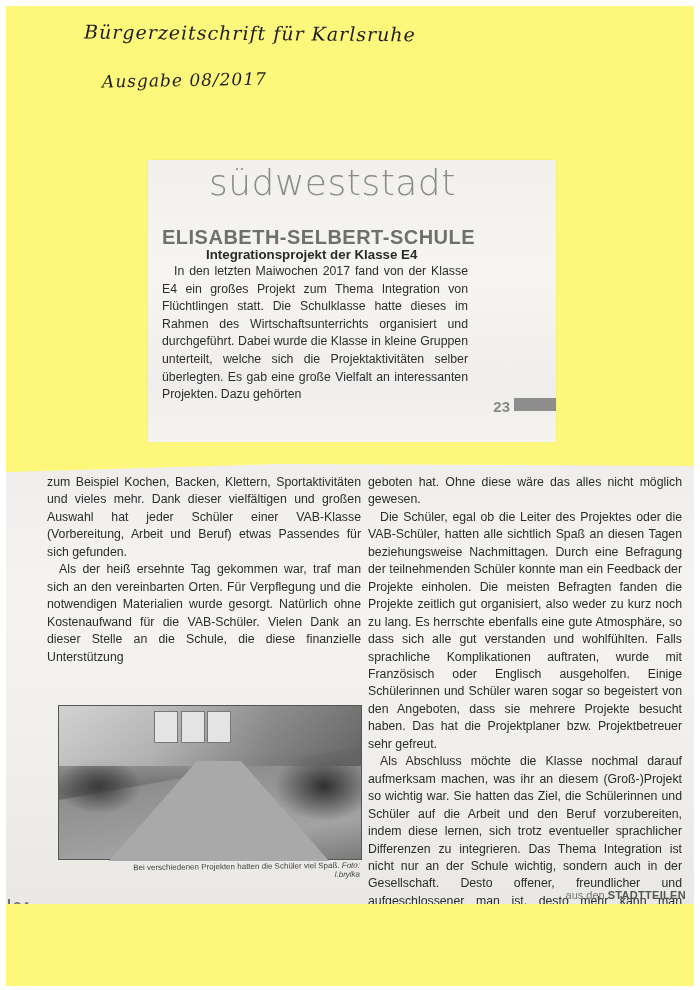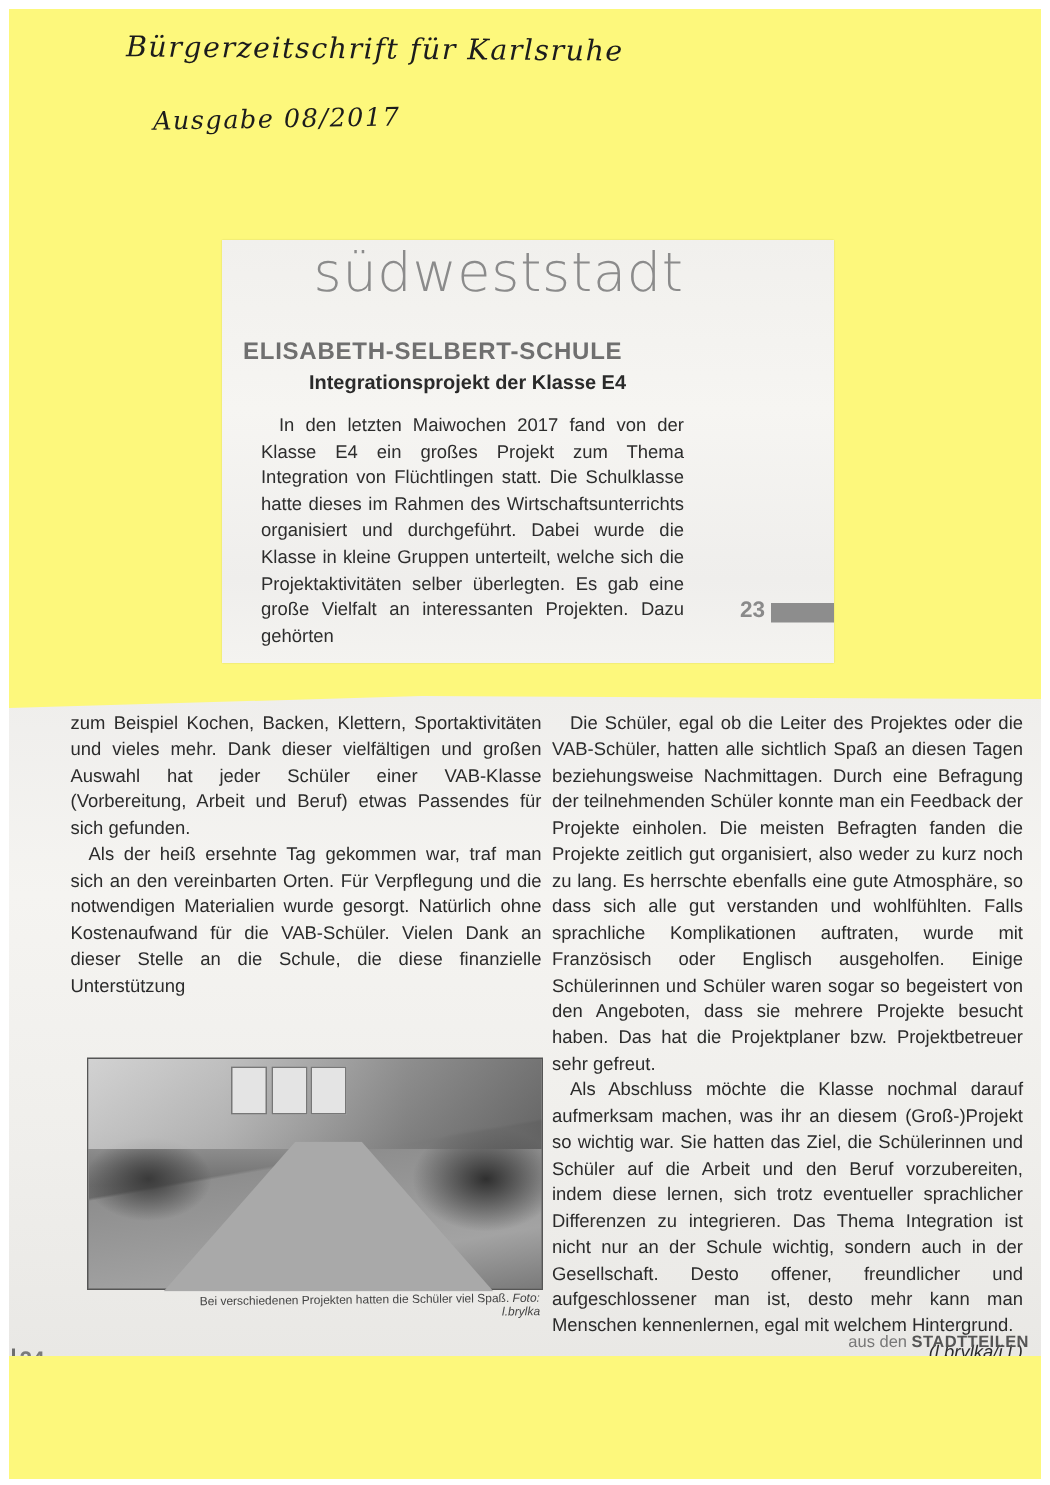--- a/index.html
+++ b/index.html
@@ -27,35 +27,35 @@
       box-shadow: 0 0 1px rgba(0,0,0,0.15);
     }
     .section-title {
       position: absolute; left: 14px; top: 2px;
       font-family: "DejaVu Sans", sans-serif; font-weight: 200;
       font-size: 36px; color: #8b8b8b; letter-spacing: 0.5px; margin-left: 47px;
     }
     .school-name {
       position: absolute; left: 14px; top: 66px;
       font-family: "Liberation Sans", sans-serif; font-weight: bold;
-      font-size: 16px; color: #6f6f6f; letter-spacing: 0.5px;
+      font-size: 20px; color: #6f6f6f; letter-spacing: 0.5px;
     }
     .article-headline {
       position: absolute; left: 14px; top: 87px;
       font-family: "Liberation Sans", sans-serif; font-weight: bold;
       font-size: 13.3px; color: #2a2a2a; padding-left: 44px;
     }
     .clip1-body {
       position: absolute; left: 14px; top: 103px; width: 306px;
       font-family: "Liberation Sans", sans-serif; font-size: 12.3px;
       line-height: 17.6px; color: #2d2d2d; text-align: justify;
     }
-    .clip1-body p { margin: 12px; text-indent: 12px; }
+    .clip1-body p { margin: 0; text-indent: 12px; }
     .page23 {
-      position: absolute; right: 0px; top: 238px; display: flex; align-items: flex-end; gap: 4px;
+      position: absolute; right: 0px; top: 238px; display: flex; align-items: flex-start; gap: 4px;
     }
     .page23 .num { font-family: "Liberation Sans", sans-serif; font-weight: bold; font-size: 15px; color: #8a8a8a; }
     .page23 .bar { width: 42px; height: 13px; background: #8d8d8d; }
 
     
     .clip2 {
       position: absolute; left: 6px; top: 464px; width: 688px; height: 440px;
       background: linear-gradient(180deg, #efeeec 0%, #f5f4f1 30%, #efeeeb 70%, #e9e8e5 100%);
       clip-path: polygon(0 8px, 40% 0, 100% 2px, 100% 100%, 0 100%);
     }
@@ -132,20 +132,21 @@
     <div class="poster" style="left:122px"></div>
     <div class="poster" style="left:148px"></div>
     <div class="table"></div>
   </div>
   <div class="caption">
     <span>Bei verschiedenen Projekten hatten die Schüler viel Spaß.</span>
     <i>Foto: l.brylka</i>
   </div>
 
   <div class="col col-right">
+    <p class="cont">geboten hat. Ohne diese wäre das alles nicht möglich gewesen.</p>
     <p>Die Schüler, egal ob die Leiter des Projektes oder die VAB-Schüler, hatten alle sichtlich Spaß an diesen Tagen beziehungsweise Nachmittagen. Durch eine Befragung der teilnehmenden Schüler konnte man ein Feedback der Projekte einholen. Die meisten Befragten fanden die Projekte zeitlich gut organisiert, also weder zu kurz noch zu lang. Es herrschte ebenfalls eine gute Atmosphäre, so dass sich alle gut verstanden und wohlfühlten. Falls sprachliche Komplikationen auftraten, wurde mit Französisch oder Englisch ausgeholfen. Einige Schülerinnen und Schüler waren sogar so begeistert von den Angeboten, dass sie mehrere Projekte besucht haben. Das hat die Projektplaner bzw. Projektbetreuer sehr gefreut.</p>
     <p><span>Als Abschluss möchte die Klasse nochmal darauf aufmerksam machen, was ihr an diesem (Groß-)Projekt so wichtig war. Sie hatten das Ziel, die Schülerinnen und Schüler auf die Arbeit und den Beruf vorzubereiten, indem diese lernen, sich trotz eventueller sprachlicher Differenzen zu integrieren. Das Thema Integration ist nicht nur an der Schule wichtig, sondern auch in der Gesellschaft. Desto offener, freundlicher und aufgeschlossener man ist, desto mehr kann man Menschen kennenlernen, egal mit welchem Hintergrund.</span> <span class="byline">(l.brylka/i.l.)</span></p>
   </div>
 
   <div class="footer-right">
     <span>aus den</span>
     <b>STADTTEILEN</b>
   </div>
   <div class="page24">
     <span class="bar"></span>

